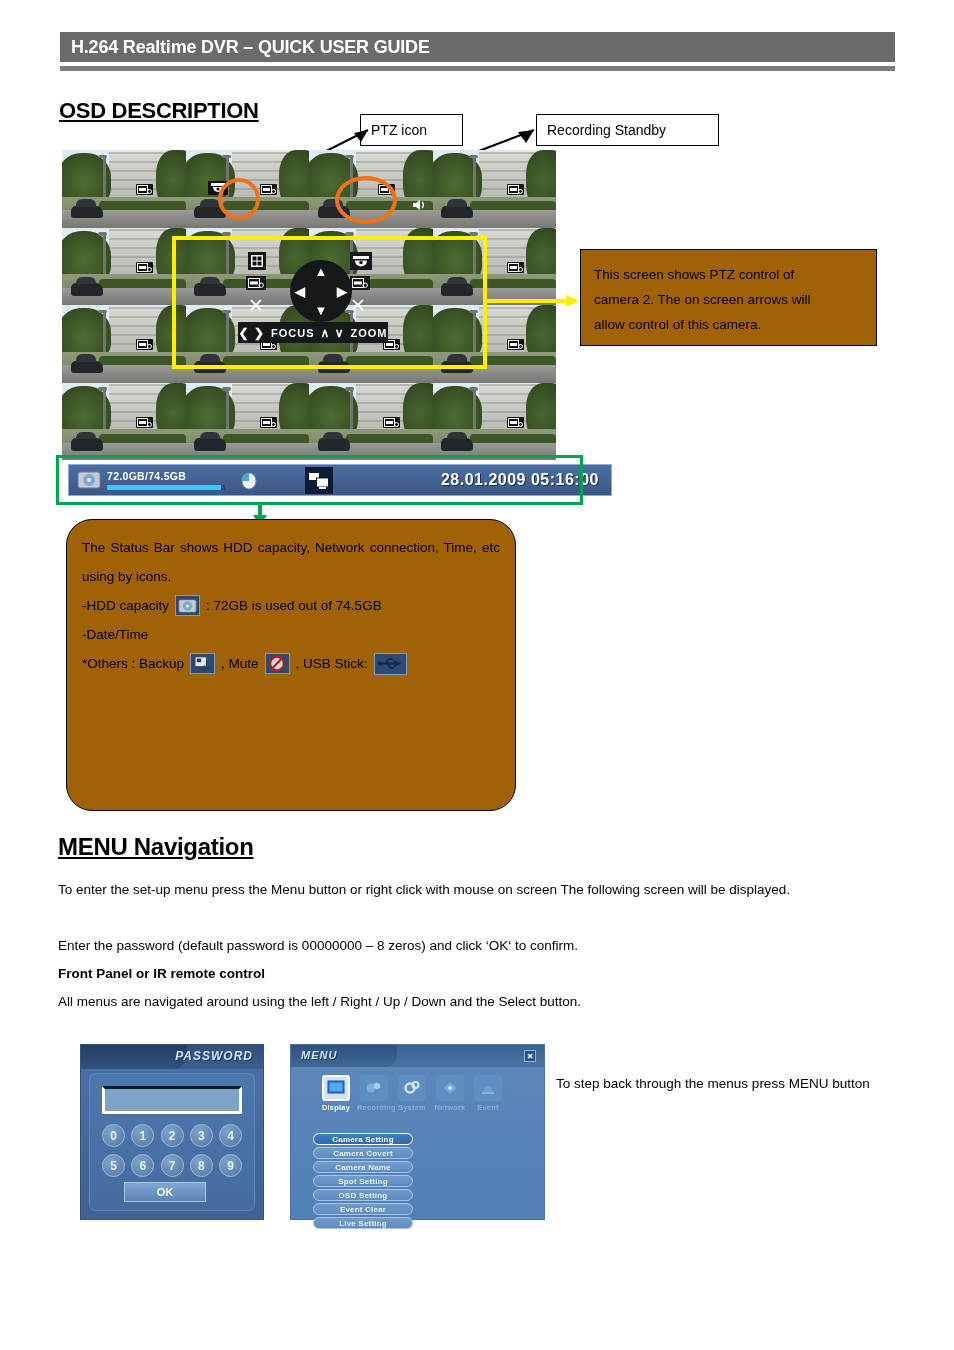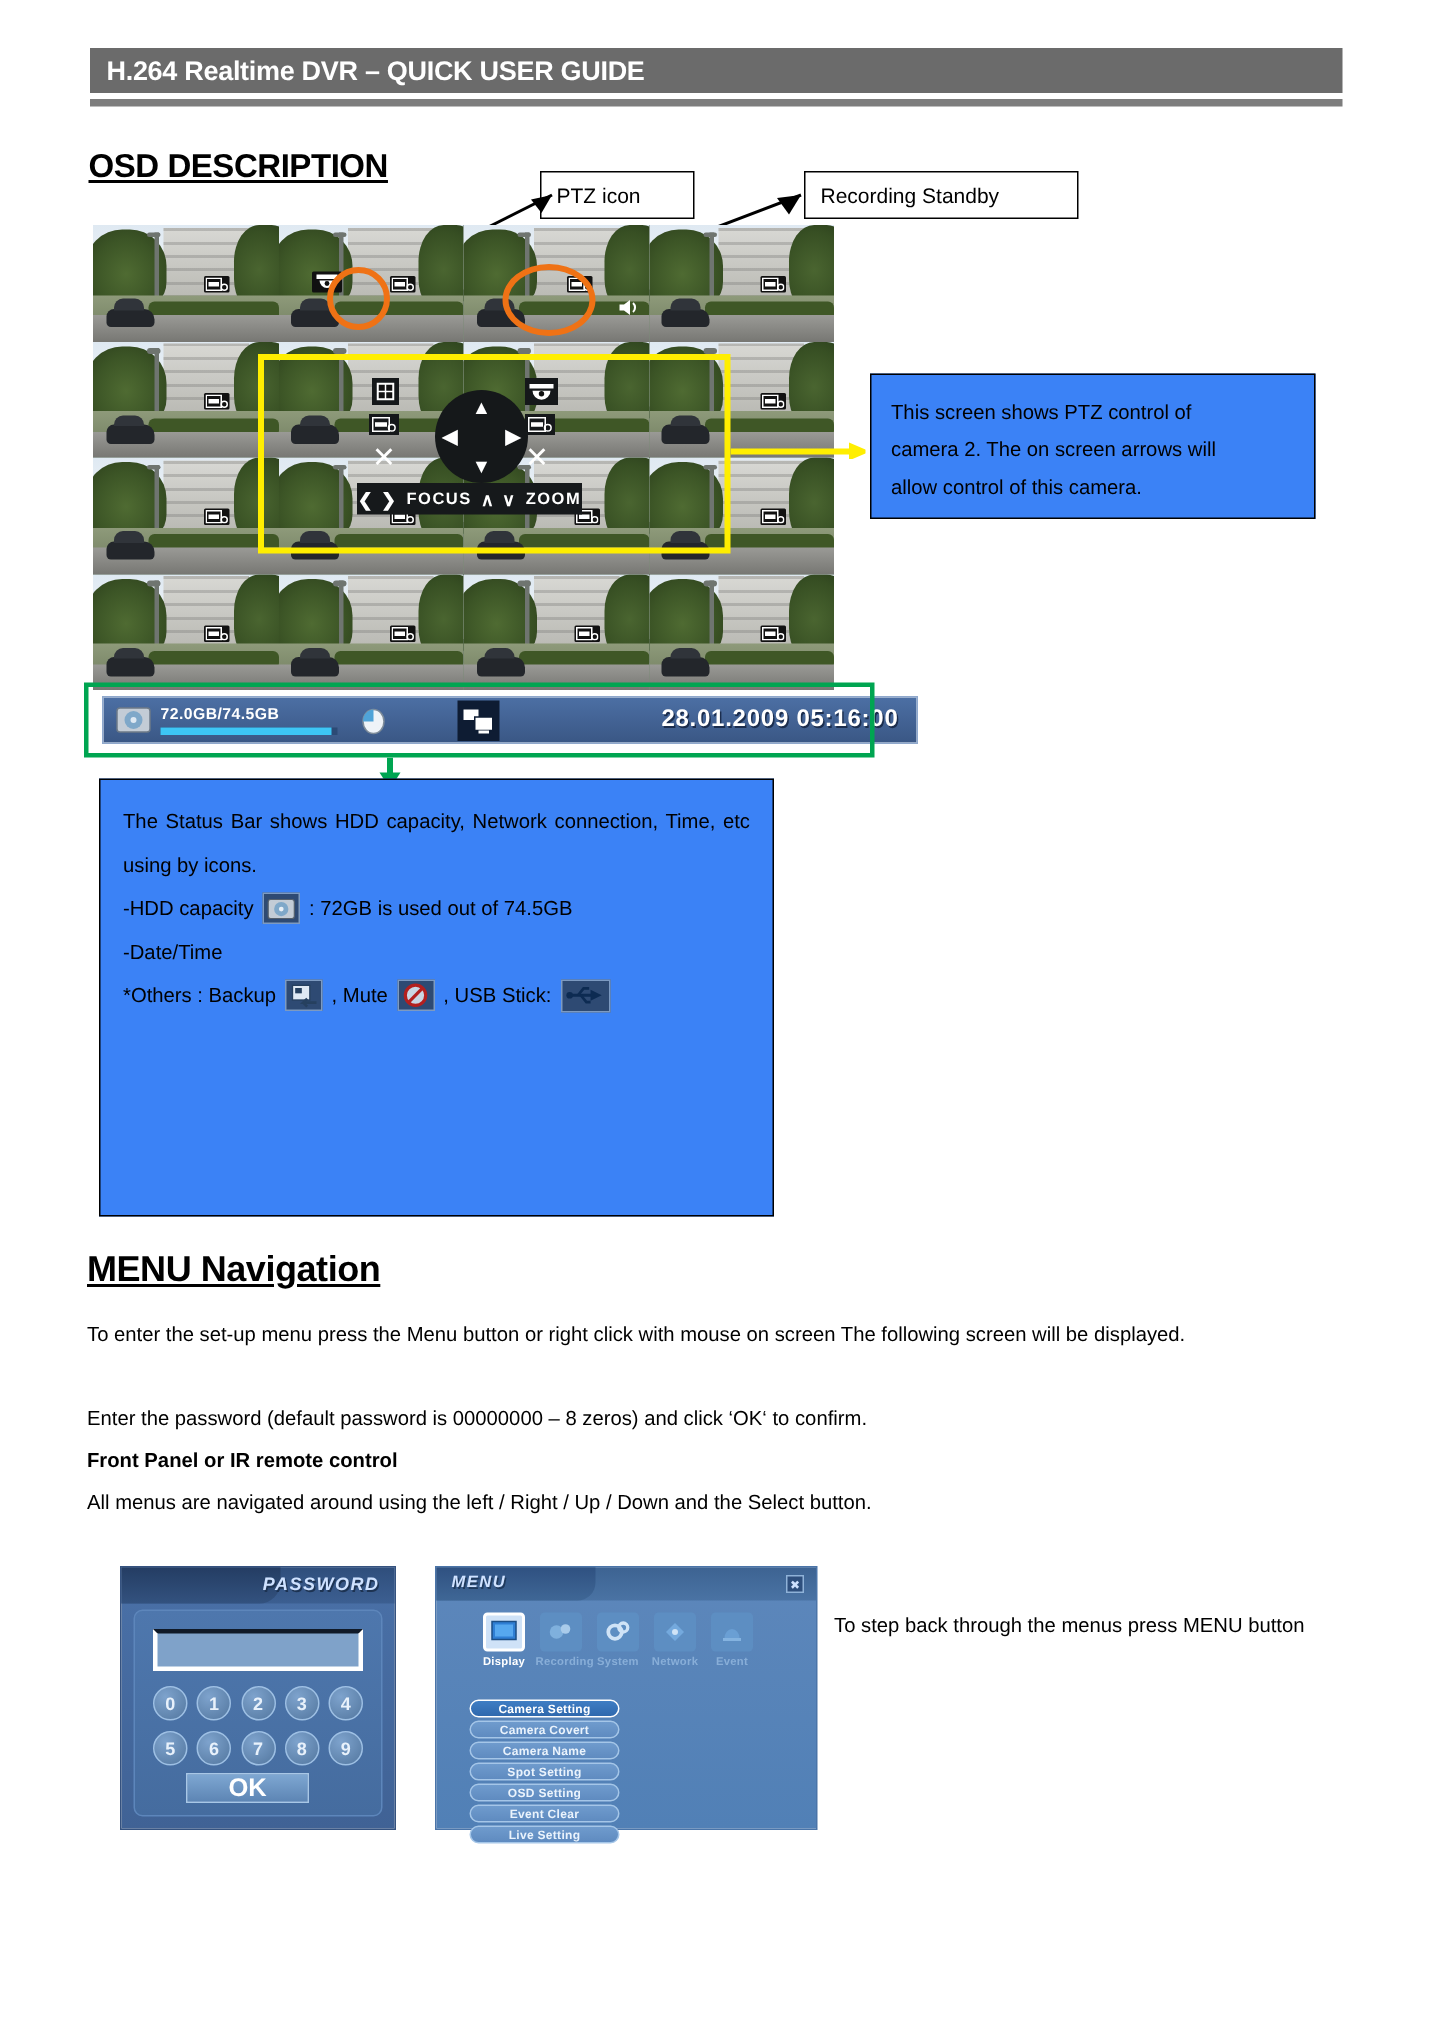--- a/index.html
+++ b/index.html
@@ -158,25 +158,25 @@
                      letter-spacing:.5px; text-shadow:1px 1px 0 #1b2d4d; }
 
   
   #green-box {
     position:absolute; left:56px; top:455px; width:527px; height:50px;
     border:3px solid #00a551; pointer-events:none;
   }
   #green-arrow { position:absolute; left:252px; top:505px; width:16px; height:22px; }
 
   
-  .desc-box { position:absolute; border:1px solid #000; background:#3b82f6; }
+  .desc-box { position:absolute; border:1px solid #000; background:#a16207; }
   #desc-ptz { left:580px; top:249px; width:297px; height:97px; padding:12px 13px; }
   #desc-ptz p { margin:0; font-size:13.5px; line-height:25px; }
 
-  #desc-status { left:66px; top:519px; width:450px; height:292px; padding:13px 15px; }
+  #desc-status { left:66px; top:519px; width:450px; height:292px; padding:13px 15px;border-radius:26px; }
   #desc-status p { margin:0; font-size:13.5px; line-height:29px; text-align:justify; }
   #desc-status .row { display:flex; align-items:center; gap:6px; font-size:13.5px; line-height:29px;
                       flex-wrap:wrap; }
   .inline-icon { display:inline-flex; align-items:center; justify-content:center;
                  width:25px; height:21px; background:#2e4a73; border:1px solid #7d9ac1;
                  vertical-align:middle; }
   .inline-icon.wide { width:33px; height:22px; }
 
   
   .body-text { position:absolute; font-size:13.5px; line-height:28px; text-align:justify; }
@@ -203,21 +203,21 @@
   #pw-field { position:absolute; left:12px; top:12px; right:12px; height:28px;
     background:#7fa2c9; border:3px solid #fff; border-top-color:#101a28; }
   #pw-keys { position:absolute; left:12px; top:50px; right:12px; }
   .pw-row { display:flex; justify-content:space-between; margin-bottom:7px; }
   .pw-key { width:23px; height:23px; border-radius:50%;
     background:radial-gradient(circle at 35% 30%, #7ea3cd, #53779f);
     border:1px solid #9ec0e4; color:#e8f1fb; font-size:12px; font-weight:bold;
     display:flex; align-items:center; justify-content:center; }
   #pw-ok { position:absolute; left:34px; bottom:8px; width:82px; height:20px;
     background:linear-gradient(#7ea7d2,#5d85b4); border:1px solid #a8c7e6;
-    color:#fff; font-size:17px; font-weight:bold; display:flex;
+    color:#fff; font-size:11px; font-weight:bold; display:flex;
     align-items:center; justify-content:center; }
 
   
   #menu-screen {
     position:absolute; left:290px; top:1044px; width:255px; height:176px;
     background:linear-gradient(#5d87bb,#5180b6);
     border:1px solid #4a74a8;
   }
   #menu-titlebar { position:absolute; left:0; top:0; right:0; height:22px;
     background:linear-gradient(#3d6392,#4a73a4); }

